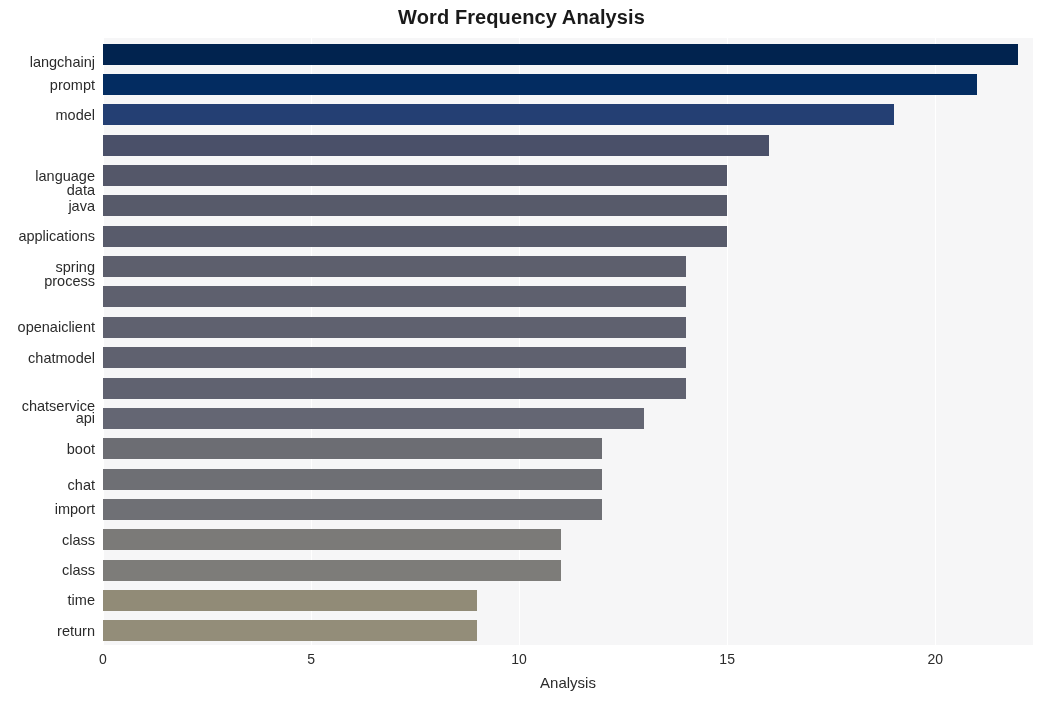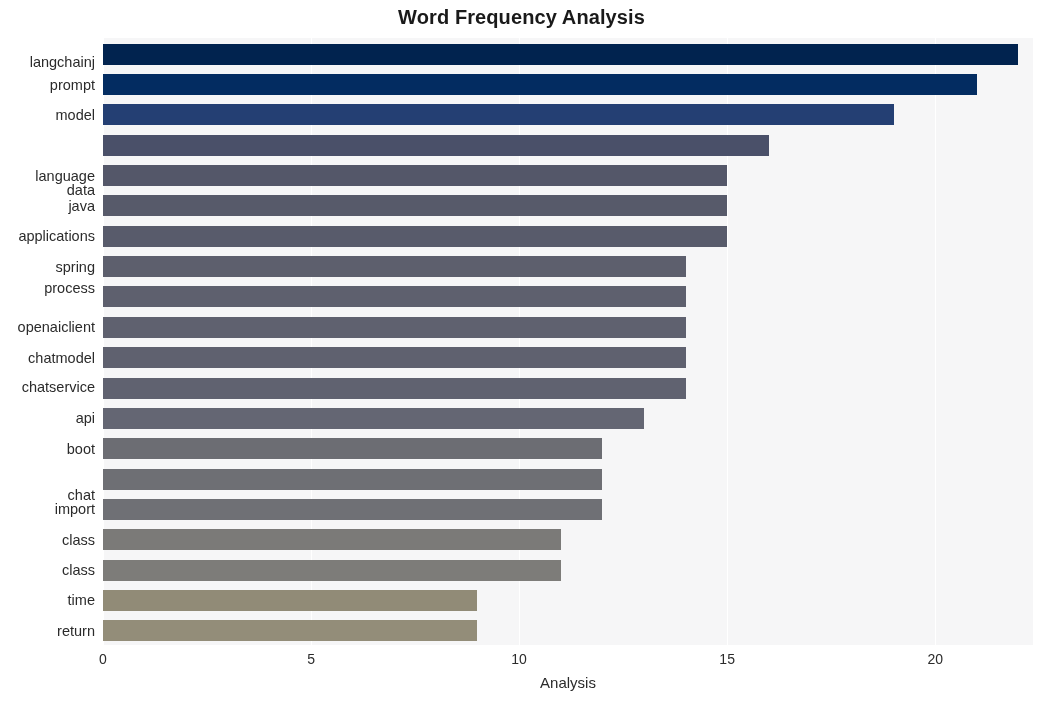--- a/index.html
+++ b/index.html
@@ -200,27 +200,27 @@
 
   <div id="y-axis">
       <div class="y-tick-label" style="top: 17px; padding-left: 44px;">langchainj</div>
       <div class="y-tick-label" style="top: 39.525px;">prompt</div>
       <div class="y-tick-label" style="top: 69.875px;">model</div>
       <div class="y-tick-label" style="top: 100.225px; margin-top: 45px;">data</div>
       <div class="y-tick-label" style="top: 130.575px;">language</div>
       <div class="y-tick-label" style="top: 160.925px;">java</div>
       <div class="y-tick-label" style="top: 191.275px;">applications</div>
       <div class="y-tick-label" style="top: 221.625px;">spring</div>
-      <div class="y-tick-label" style="top: 243px; margin-left: 36px;">process</div>
+      <div class="y-tick-label" style="top: 236px; margin-left: 36px;">process</div>
       <div class="y-tick-label" style="top: 282.325px;">openaiclient</div>
       <div class="y-tick-label" style="top: 312.675px;">chatmodel</div>
-      <div class="y-tick-label" style="top: 342px; text-align: center;">chatservice</div>
+      <div class="y-tick-label" style="top: 361px; text-align: center;">chatservice</div>
       <div class="y-tick-label" style="top: 373.375px;">api</div>
       <div class="y-tick-label" style="top: 403.725px;">boot</div>
-      <div class="y-tick-label" style="top: 450px;">chat</div>
+      <div class="y-tick-label" style="top: 440px;">chat</div>
       <div class="y-tick-label" style="top: 464.425px;">import</div>
       <div class="y-tick-label" style="top: 494.775px;">class</div>
       <div class="y-tick-label" style="top: 525.125px;">class</div>
       <div class="y-tick-label" style="top: 555.475px;">time</div>
       <div class="y-tick-label" style="top: 585.825px;">return</div>
     </div>
 
   <div id="x-axis">
       <div class="x-tick-label" style="left: 0px;">0</div>
       <div class="x-tick-label" style="left: 208.054px;">5</div>

